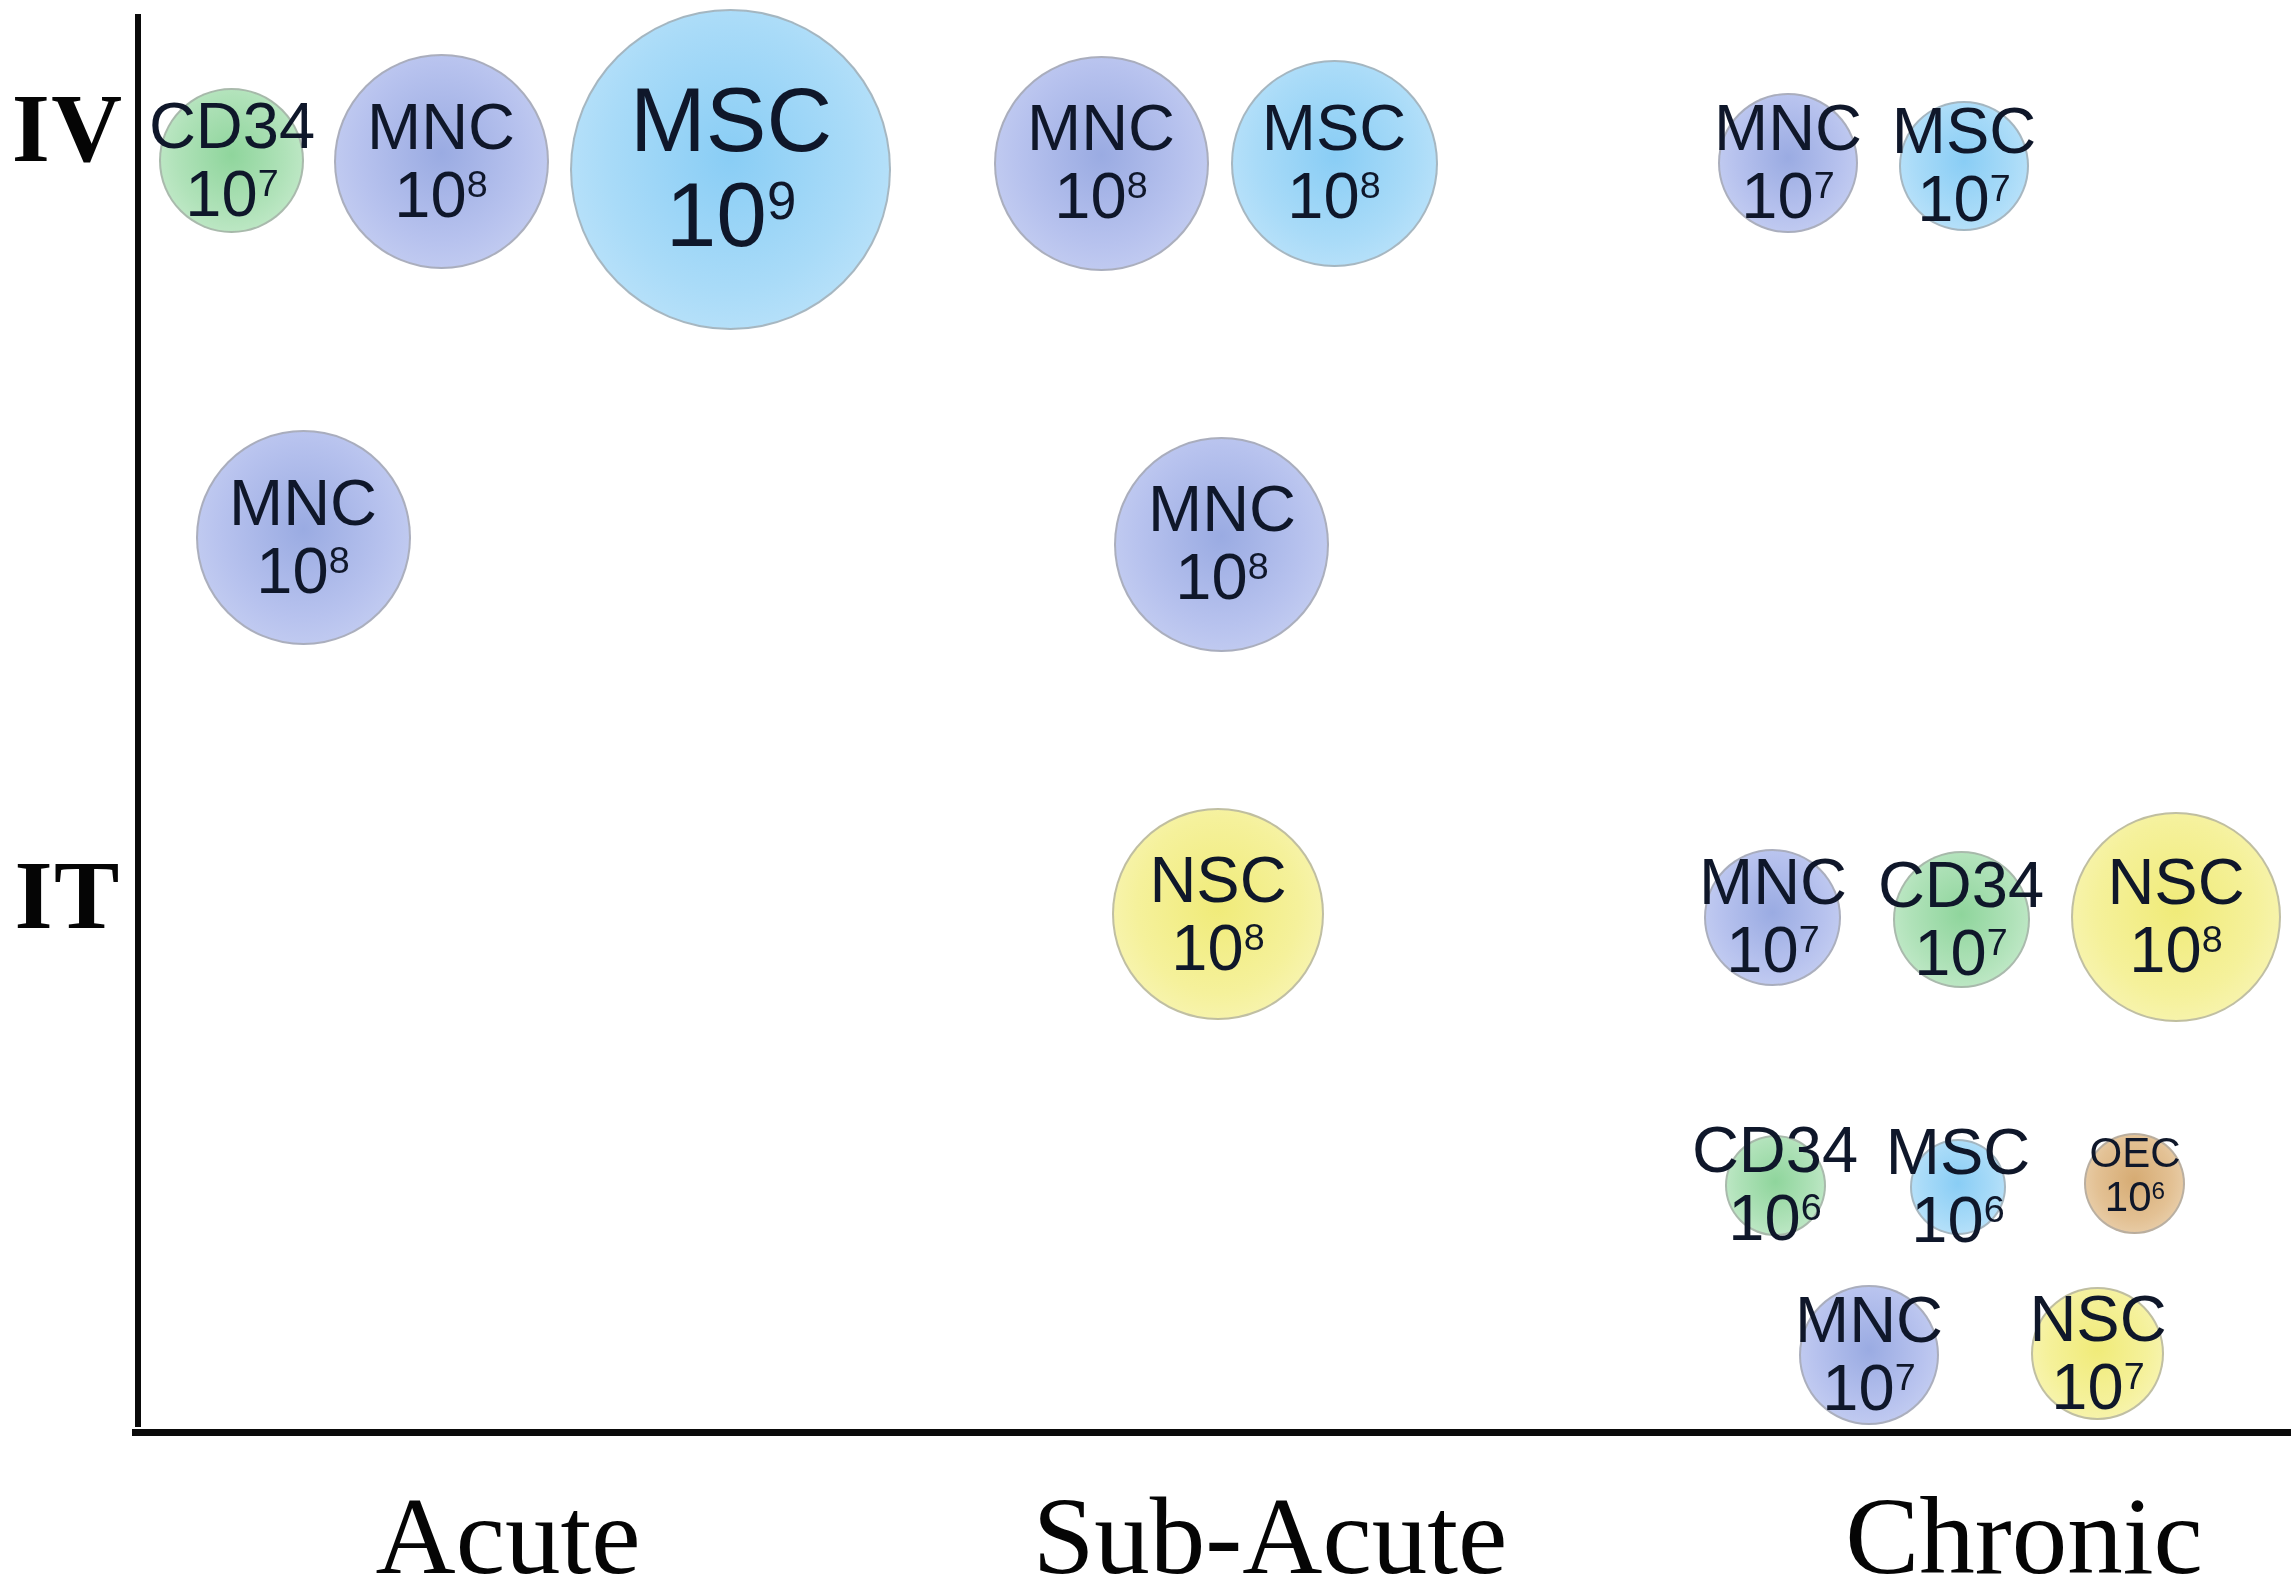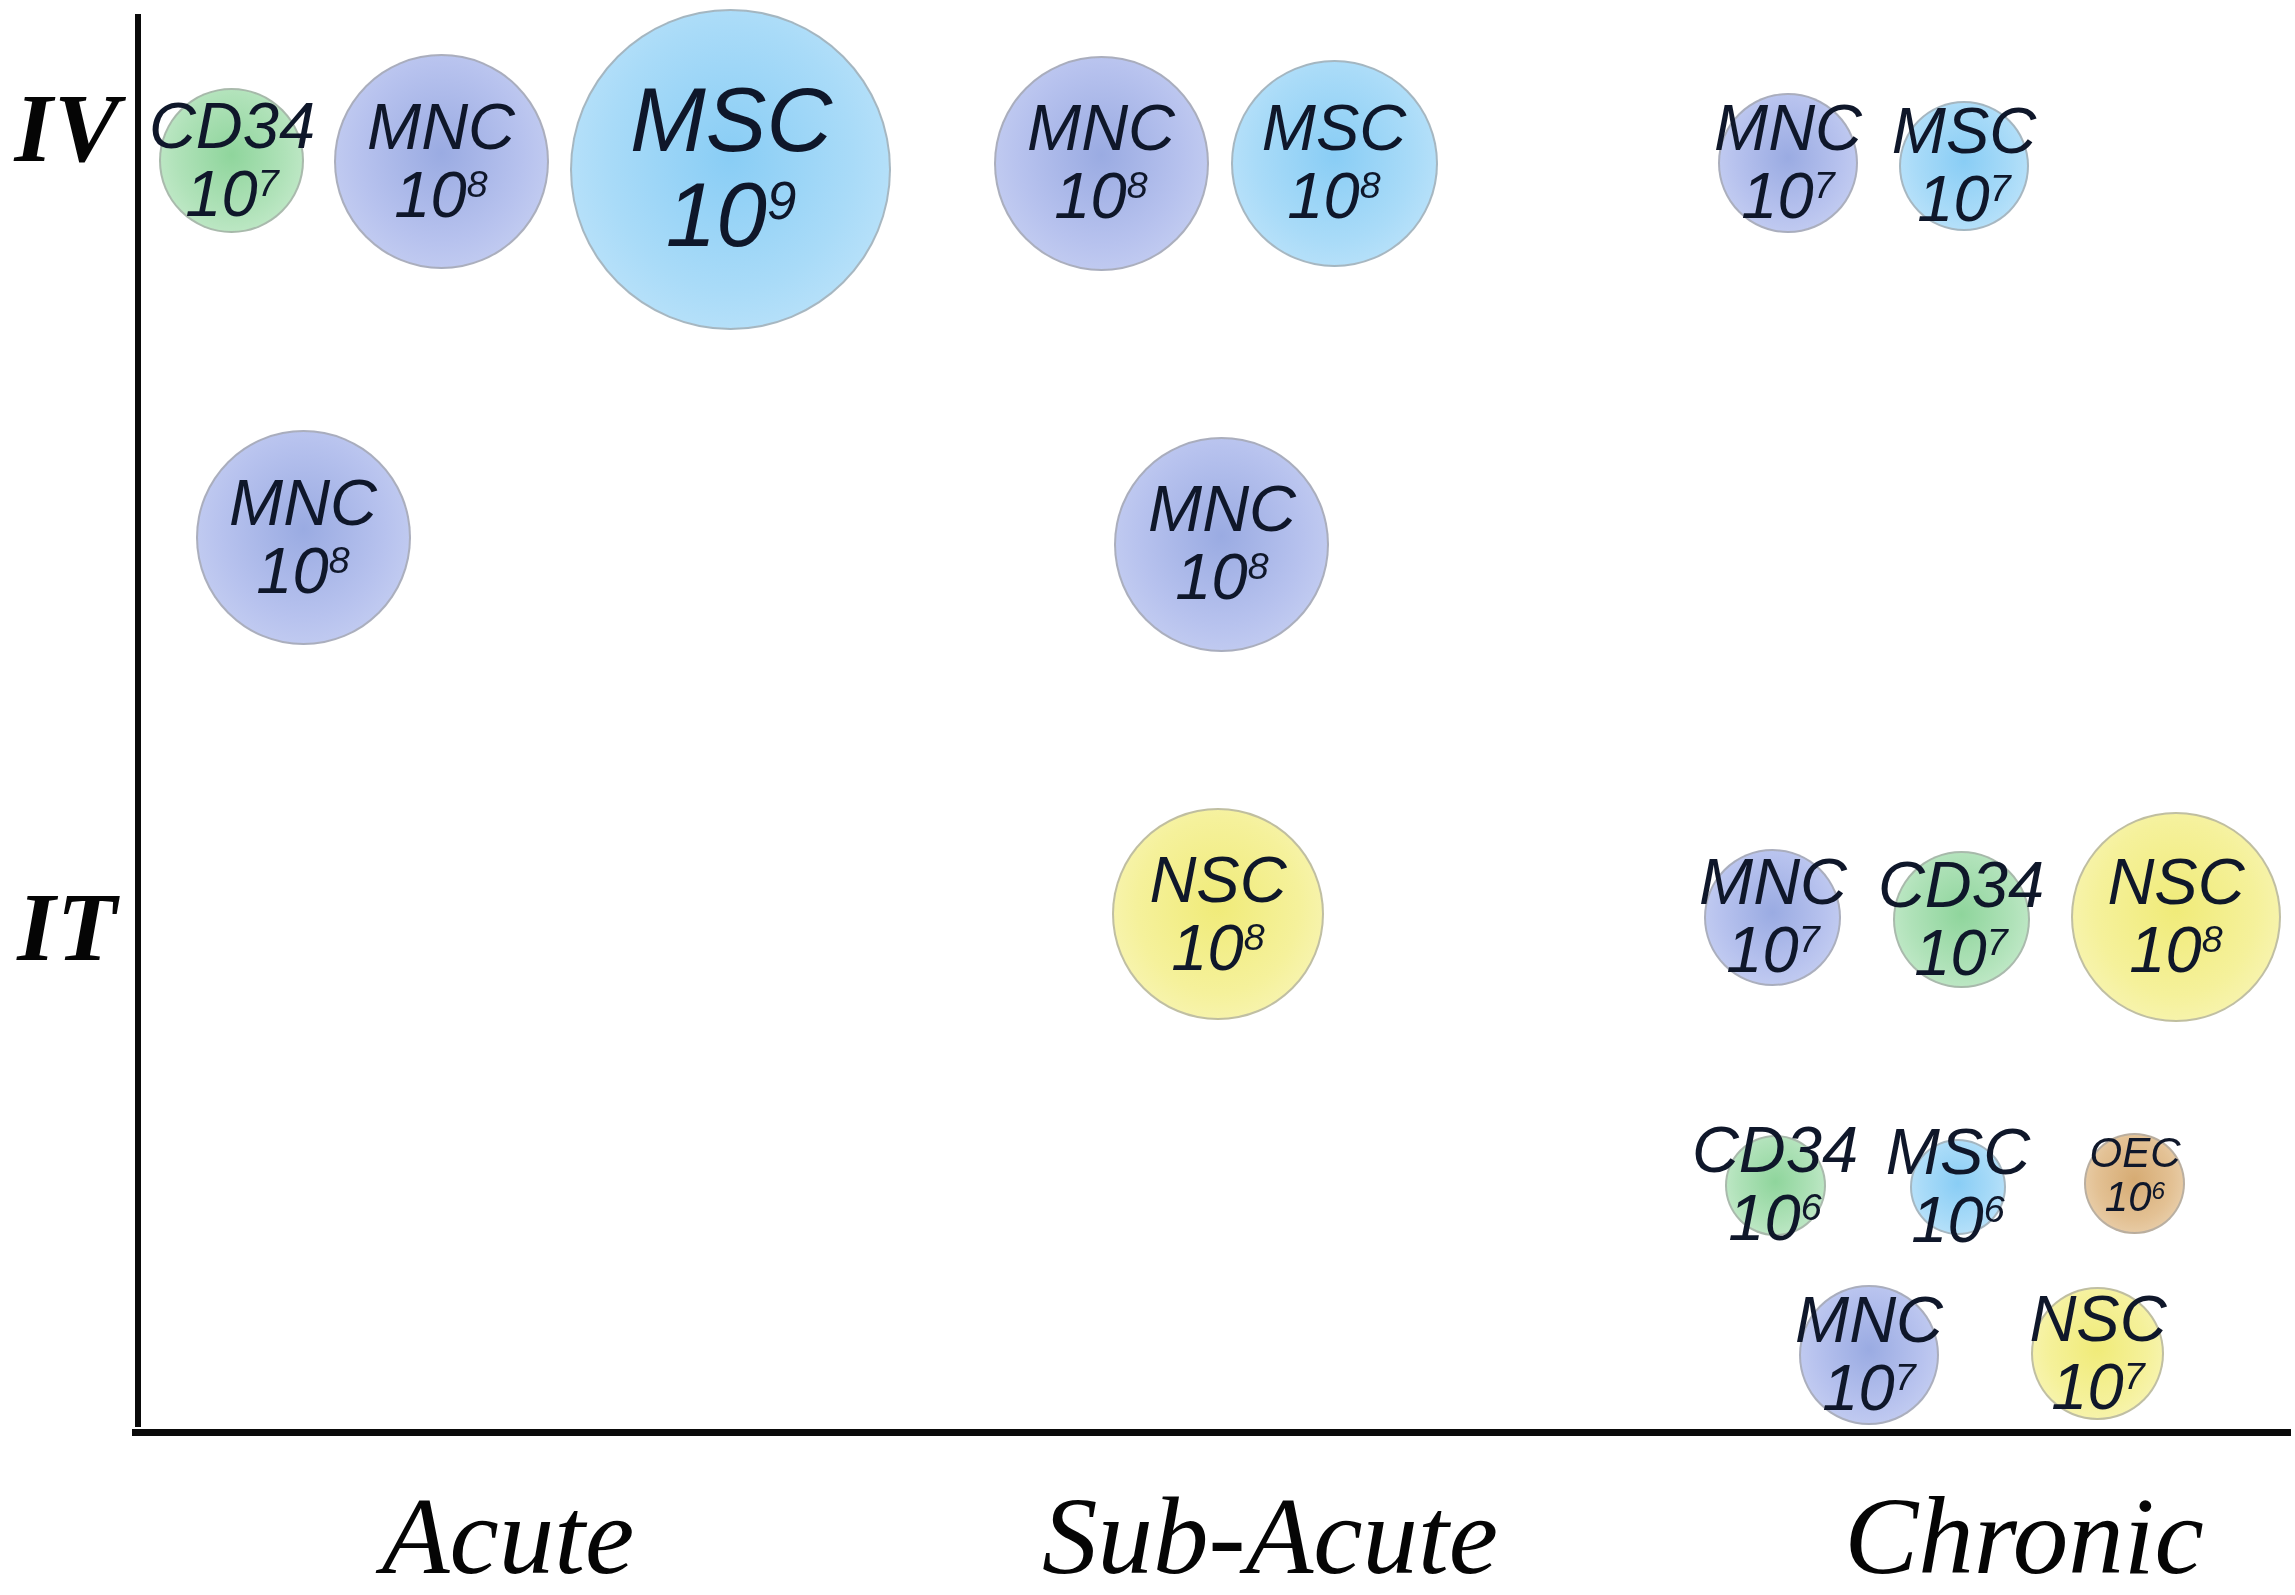--- a/index.html
+++ b/index.html
@@ -8,21 +8,20 @@
     background: #ffffff;
     width: 2295px;
     height: 1596px;
     overflow: hidden;
   }
   #stage {
     position: relative;
     width: 2295px;
     height: 1540px;
     background: #ffffff;
-    font-style: italic;
   }
   .axis-line {
     position: absolute;
     background: #0a0a0a;
   }
   #y-axis-line {
     left: 135px; top: 14.2px;
     width: 5.8px; height: 1413px;
   }
   #x-axis-line {
@@ -75,21 +74,21 @@
 </style>
 </head>
 <body>
 
 <div id="stage">
 
   <div id="y-axis-line" class="axis-line"></div>
   <div id="x-axis-line" class="axis-line"></div>
 
   <div class="row-label" style="top:128px;">IV</div>
-  <div class="row-label" style="top:895px;margin-top:32px;">IT</div>
+  <div class="row-label" style="top:895px;">IT</div>
 
   <div class="col-label" style="left:508px; top:1536px;">Acute</div>
   <div class="col-label" style="left:1270px; top:1536px;">Sub-Acute</div>
   <div class="col-label" style="left:2024px; top:1536px;">Chronic</div>
 
   <div id="bubble-layer">
       <div class="bubble" style="left: 159px; top: 88px; width: 145px; height: 145px; background: radial-gradient(at 50% 46%, rgb(143, 213, 156) 0%, rgb(176, 226, 185) 55%, rgb(208, 239, 213) 100%);"></div>
       <div class="bubble-label" style="left: 232px; top: 161px; font-size: 65px;">
         <div>CD34</div>
         <div>10<sup>7</sup></div>

